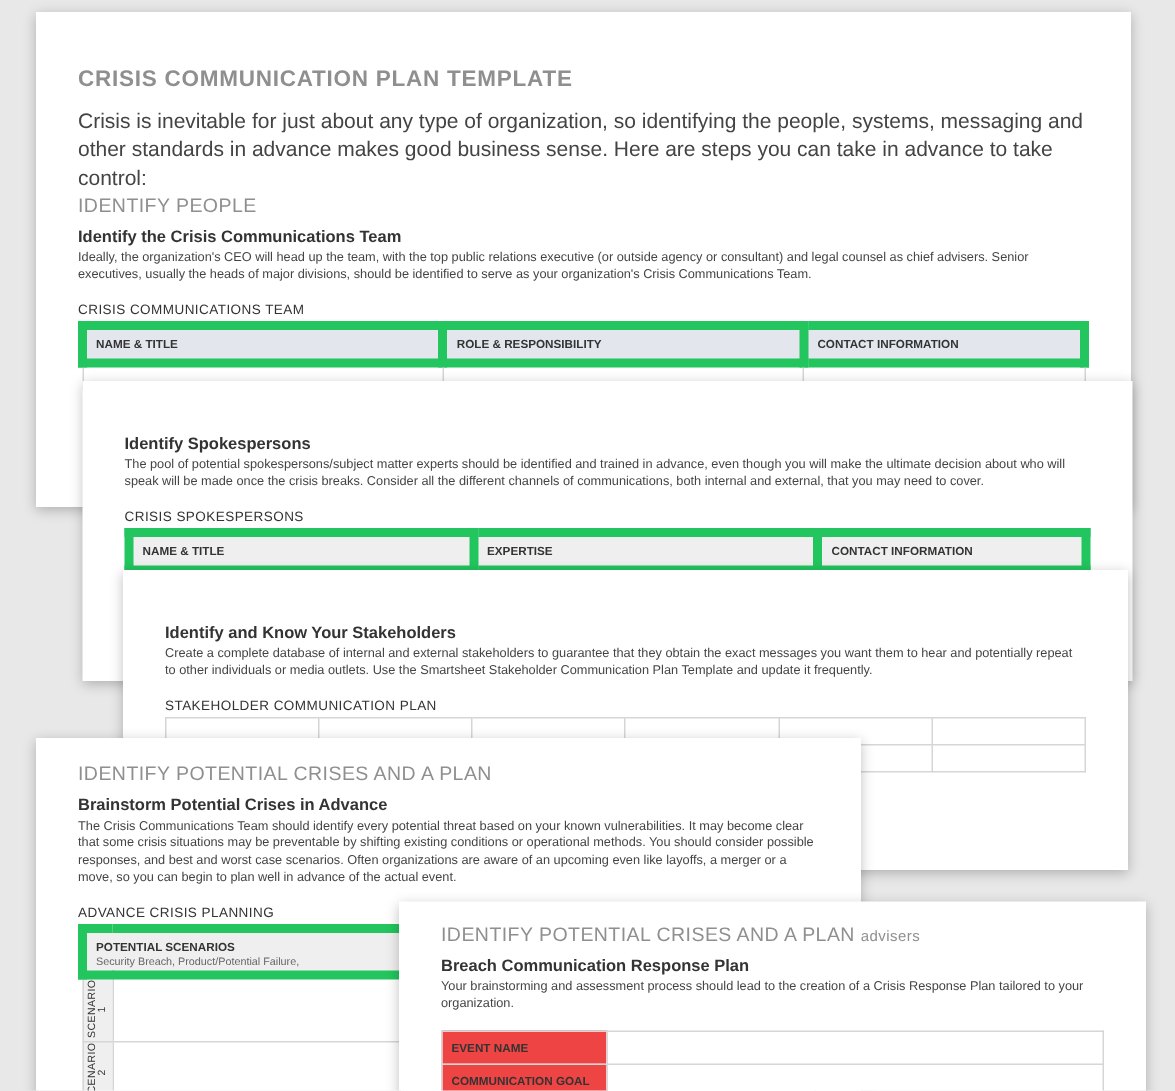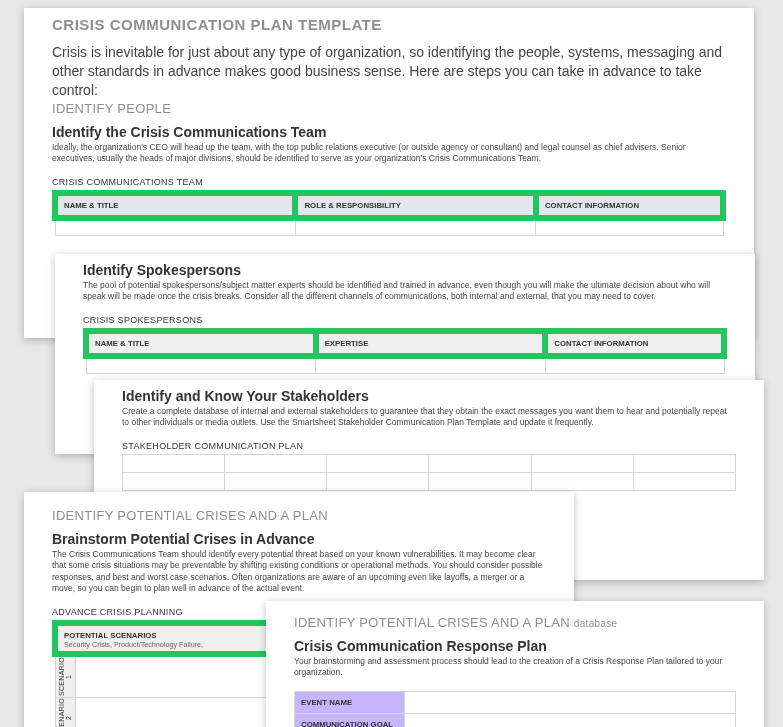--- a/index.html
+++ b/index.html
@@ -8,25 +8,25 @@
     font-family: Arial, Helvetica, sans-serif;
     width: 783px;
     height: 727px;
     overflow: hidden;
     position: relative;
   }
   .page {
     position: absolute;
     background: #fff;
     box-shadow: 0 2px 8px rgba(0,0,0,0.25);
-    padding: 8px 28px;
+    padding: 36px 28px;
   }
   .p1 { left: 24px; top: 8px; width: 730px; height: 330px; z-index: 1; }
   .p2 { left: 55px; top: 254px; width: 700px; height: 200px; z-index: 2; }
-  .p3 { left: 94px; top: 380px; width: 670px; height: 200px; z-index: 3; }
+  .p3 { left: 82px; top: 380px; width: 670px; height: 200px; z-index: 3; }
   .p4 { left: 24px; top: 492px; width: 550px; height: 260px; z-index: 4; padding-top: 16px; }
   .p5 { left: 266px; top: 601px; width: 498px; height: 200px; z-index: 5; padding-top: 14px; }
 
   .main-title {
     color: #8f8f8f;
     font-weight: bold;
     letter-spacing: 0.5px;
     font-size: 15px;
     margin-bottom: 10px;
   }
@@ -37,21 +37,21 @@
     margin-bottom: 1px;
   }
   .section-title {
     color: #8f8f8f;
     font-weight: normal;
     letter-spacing: 0.3px;
     font-size: 13px;
     margin-bottom: 8px;
   }
   .subhead {
-    font-size: 14px;
+    font-size: 11px;
     font-weight: bold;
     color: #333;
     margin-bottom: 2px;
   }
   .body-text {
     font-size: 8.5px;
     color: #444;
     line-height: 1.35;
     margin-bottom: 12px;
   }
@@ -92,21 +92,21 @@
   }
   .vlabel {
     writing-mode: vertical-rl;
     transform: rotate(180deg);
     display: inline-block;
     font-size: 7px;
     letter-spacing: 0.3px;
   }
   .continued { color: #8f8f8f; font-size: 10px; font-weight: normal; }
   .row-header {
-    background: #c4b5fd;
+    background: #ef4444;
     font-weight: bold;
     font-size: 7.8px;
     width: 110px;
   }
 </style>
 </head>
 <body>
 
 <div class="page p1">
   <div class="main-title">CRISIS COMMUNICATION PLAN TEMPLATE</div>
@@ -180,41 +180,41 @@
 <div class="page p4">
   <div class="section-title">IDENTIFY POTENTIAL CRISES AND A PLAN</div>
   <div class="subhead">Brainstorm Potential Crises in Advance</div>
   <div class="body-text">The Crisis Communications Team should identify every potential threat based on your known vulnerabilities. It may become clear that some crisis situations may be preventable by shifting existing conditions or operational methods. You should consider possible responses, and best and worst case scenarios. Often organizations are aware of an upcoming even like layoffs, a merger or a move, so you can begin to plan well in advance of the actual event.</div>
   <div class="table-title">ADVANCE CRISIS PLANNING</div>
   <table>
     <tbody>
         <tr>
       <th class="th-light" colspan="2" style="padding-bottom:2px">
         <span>POTENTIAL SCENARIOS</span><br>
-        <span style="font-weight:normal;font-size:7.2px;color:#666">Security Crisis, Product/Technology Failure,</span>
+        <span style="font-weight:normal;font-size:7.2px;color:#666">Security Breach, Product/Potential Failure,</span>
       </th>
     </tr>
     <tr class="scenario-row">
       <td class="lab"><span class="vlabel">SCENARIO 1</span></td>
       <td style="height:34px"></td>
     </tr>
     <tr class="scenario-row">
       <td class="lab"><span class="vlabel">SCENARIO 2</span></td>
       <td style="height:34px"></td>
     </tr>
   </tbody>
     </table>
 </div>
 
 <div class="page p5">
   <div class="section-title">
     <span>IDENTIFY POTENTIAL CRISES AND A PLAN</span>
-    <span class="continued">database</span>
+    <span class="continued">advisers</span>
   </div>
-  <div class="subhead">Crisis Communication Response Plan</div>
+  <div class="subhead">Breach Communication Response Plan</div>
   <div class="body-text">Your brainstorming and assessment process should lead to the creation of a Crisis Response Plan tailored to your organization.</div>
   <table>
     <tbody>
         <tr>
       <td class="row-header">EVENT NAME</td>
       <td></td>
     </tr>
     <tr>
       <td class="row-header">COMMUNICATION GOAL</td>
       <td></td>

